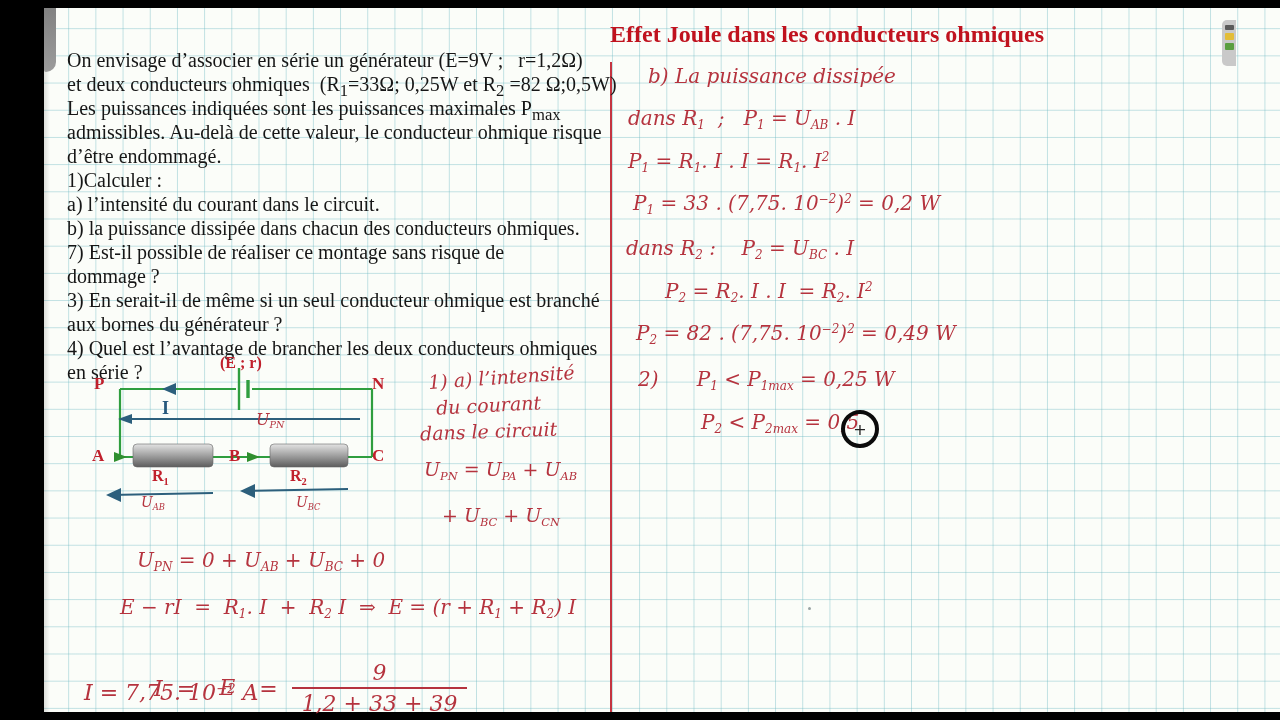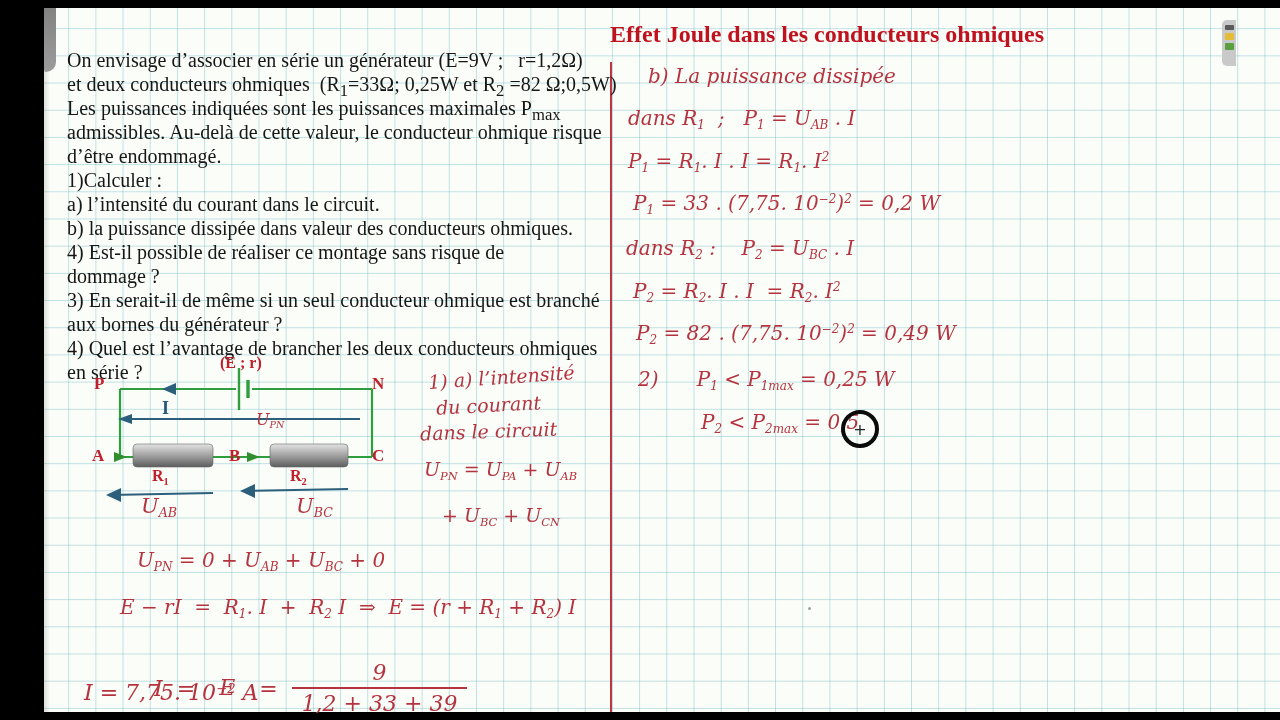--- a/index.html
+++ b/index.html
@@ -21,21 +21,21 @@
   
   #title{position:absolute;left:566px;top:13px;font:bold 24px "Liberation Serif",serif;color:#c0121e;white-space:pre;}
   
   #margin-line{position:absolute;left:566px;top:54px;width:2px;height:650px;background:#c43440;}
   
   .hand{position:absolute;font-family:"DejaVu Serif",serif;font-style:italic;color:#b5333e;white-space:pre;}
   .hand sub{font-size:60%;vertical-align:-0.35em;letter-spacing:0;}
   .hand sup{font-size:60%;vertical-align:0.55em;}
   .sz21{font-size:20px;}
   .sz19{font-size:19px;}
-  .sz17{font-size:21px;}
+  .sz17{font-size:14px;}
   .sz16{font-size:16px;margin-top:12px;}
   .sz22{font-size:22px;}
   
   .frac-row{display:flex;align-items:center;gap:14px;font-size:22px;}
   .frac{display:inline-flex;flex-direction:column;align-items:center;}
   .frac .num{display:block;padding:0 10px 2px 10px;}
   .frac .den{display:block;border-top:2px solid #b5333e;padding:2px 10px 0 10px;}
   
   .node-label{position:absolute;font:bold 17px "Liberation Serif",serif;color:#c0202c;}
   .ckt-red{position:absolute;font:bold 16px "Liberation Serif",serif;color:#c0202c;white-space:pre;}
@@ -68,22 +68,22 @@
     <div id="margin-line"></div>
 
     <div>
       <div class="pline" style="top:40px">On envisage d’associer en série un générateur (E=9V ;   r=1,2Ω)</div>
       <div class="pline" style="top:64px">et deux conducteurs ohmiques  (R<sub>1</sub>=33Ω; 0,25W et R<sub>2</sub> =82 Ω;0,5W)</div>
       <div class="pline" style="top:88px">Les puissances indiquées sont les puissances maximales P<sub>max</sub></div>
       <div class="pline" style="top:112px">admissibles. Au-delà de cette valeur, le conducteur ohmique risque</div>
       <div class="pline" style="top:136px">d’être endommagé.</div>
       <div class="pline" style="top:160px">1)Calculer :</div>
       <div class="pline" style="top:184px">a) l’intensité du courant dans le circuit.</div>
-      <div class="pline" style="top:208px">b) la puissance dissipée dans valeur des conducteurs ohmiques.</div>
-      <div class="pline" style="top:232px">4) Est-il possible de réaliser ce montage sans risque de</div>
+      <div class="pline" style="top:208px">b) la puissance dissipée dans chacun des conducteurs ohmiques.</div>
+      <div class="pline" style="top:232px">7) Est-il possible de réaliser ce montage sans risque de</div>
       <div class="pline" style="top:256px">dommage ?</div>
       <div class="pline" style="top:280px">3) En serait-il de même si un seul conducteur ohmique est branché</div>
       <div class="pline" style="top:304px">aux bornes du générateur ?</div>
       <div class="pline" style="top:328px">4) Quel est l’avantage de brancher les deux conducteurs ohmiques</div>
       <div class="pline" style="top:352px">en série ?</div>
     </div>
 
     <svg class="abs" style="left:46px;top:344px" width="310" height="170" viewBox="0 0 310 170">
       <defs>
         <linearGradient id="resGrad" x1="0" y1="0" x2="0" y2="1">
@@ -154,21 +154,21 @@
       </div>
       <div class="hand sz22" style="left:40px;top:672px">I = 7,75. 10<sup>−2</sup> A</div>
     </div>
 
     <div>
       <div class="hand sz21" style="left:604px;top:56px">b) La puissance dissipée</div>
       <div class="hand sz21" style="left:584px;top:98px">dans R<sub>1</sub>  ;   P<sub>1</sub> = U<sub>AB</sub> . I</div>
       <div class="hand sz21" style="left:584px;top:141px">P<sub>1</sub> = R<sub>1</sub>. I . I = R<sub>1</sub>. I<sup>2</sup></div>
       <div class="hand sz21" style="left:589px;top:183px">P<sub>1</sub> = 33 . (7,75. 10<sup>−2</sup>)<sup>2</sup> = 0,2 W</div>
       <div class="hand sz21" style="left:582px;top:228px">dans R<sub>2</sub> :    P<sub>2</sub> = U<sub>BC</sub> . I</div>
-      <div class="hand sz21" style="left:589px;top:271px">P<sub>2</sub> = R<sub>2</sub>. I . I  = R<sub>2</sub>. I<sup>2</sup></div>
+      <div class="hand sz21" style="left:621px;top:271px">P<sub>2</sub> = R<sub>2</sub>. I . I  = R<sub>2</sub>. I<sup>2</sup></div>
       <div class="hand sz21" style="left:592px;top:313px">P<sub>2</sub> = 82 . (7,75. 10<sup>−2</sup>)<sup>2</sup> = 0,49 W</div>
       <div class="hand sz21" style="left:594px;top:359px">2)      P<sub>1</sub> &lt; P<sub>1max</sub> = 0,25 W</div>
       <div class="hand sz21" style="left:657px;top:402px">P<sub>2</sub> &lt; P<sub>2max</sub> = 0,5</div>
     </div>
 
     <div id="stray-dot"></div>
 
     <div id="pen-cursor">
       <span>+</span>
     </div>

